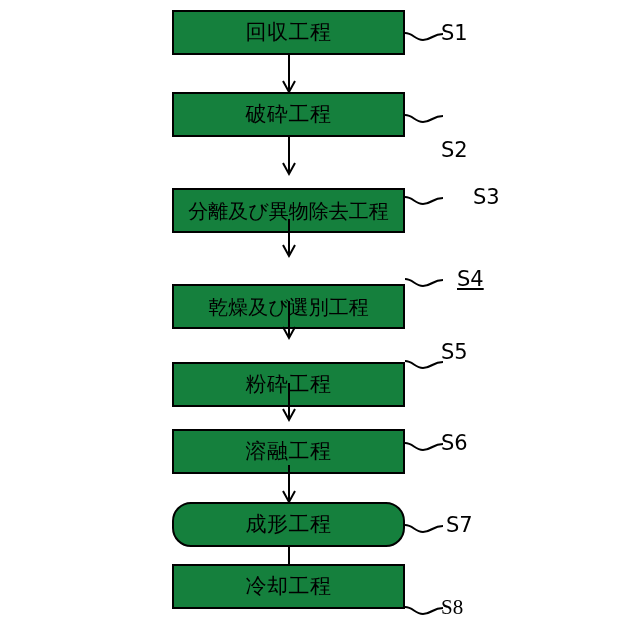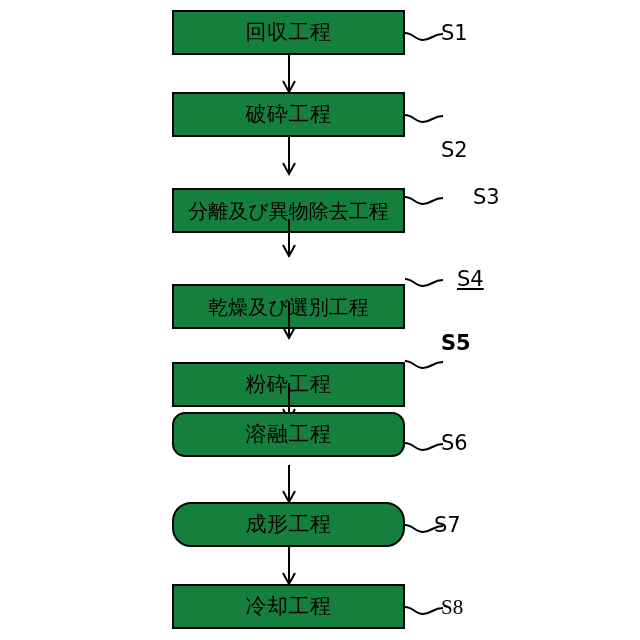--- a/index.html
+++ b/index.html
@@ -118,51 +118,51 @@
     <line x1="7" y1="0" x2="7" y2="35" stroke="#000000" stroke-width="2"></line>
     <path d="M1,26 L7,37 L13,26" fill="none" stroke="#000000" stroke-width="2"></path>
   </svg>
 
   <div class="process-step" style="top:338px;margin-top:24px;">
     <span class="step-label">粉砕工程</span>
   </div>
   <svg class="leader-svg" style="left:405px; top:338px; width:40px; height:45px;" viewBox="0 0 40 45">
     <path d="M0,23 C8,23 10,30 18,30 C26,30 28,24 38,24" fill="none" stroke="#000000" stroke-width="2"></path>
   </svg>
-  <div class="ref-label" style="left:441px; top:333px;font-weight:bold;">S5</div>
+  <div class="ref-label" style="left:441px; top:342px;">S5</div>
   <svg class="arrow-svg" style="left:282px; top:383px; width:14px; height:39px;" viewBox="0 0 14 39">
     <line x1="7" y1="0" x2="7" y2="35" stroke="#000000" stroke-width="2"></line>
     <path d="M1,26 L7,37 L13,26" fill="none" stroke="#000000" stroke-width="2"></path>
   </svg>
 
-  <div class="process-step" style="top:412px;border-radius:13px;">
+  <div class="process-step" style="top:429px;">
     <span class="step-label">溶融工程</span>
   </div>
   <svg class="leader-svg" style="left:405px; top:420px; width:40px; height:45px;" viewBox="0 0 40 45">
     <path d="M0,23 C8,23 10,30 18,30 C26,30 28,24 38,24" fill="none" stroke="#000000" stroke-width="2"></path>
   </svg>
   <div class="ref-label" style="left:441px; top:433px;text-align:center;">S6</div>
   <svg class="arrow-svg" style="left:282px; top:465px; width:14px; height:39px;" viewBox="0 0 14 39">
     <line x1="7" y1="0" x2="7" y2="35" stroke="#000000" stroke-width="2"></line>
     <path d="M1,26 L7,37 L13,26" fill="none" stroke="#000000" stroke-width="2"></path>
   </svg>
 
   <div class="process-step" style="top:502px;border-radius:19px;">
     <span class="step-label">成形工程</span>
   </div>
   <svg class="leader-svg" style="left:405px; top:502px; width:40px; height:45px;" viewBox="0 0 40 45">
     <path d="M0,23 C8,23 10,30 18,30 C26,30 28,24 38,24" fill="none" stroke="#000000" stroke-width="2"></path>
   </svg>
-  <div class="ref-label" style="left:434px; top:515px;">S7</div>
+  <div class="ref-label" style="left:446px; top:515px;">S7</div>
   <svg class="arrow-svg" style="left:282px; top:547px; width:14px; height:39px;" viewBox="0 0 14 39">
     <line x1="7" y1="0" x2="7" y2="35" stroke="#000000" stroke-width="2"></line>
     <path d="M1,26 L7,37 L13,26" fill="none" stroke="#000000" stroke-width="2"></path>
   </svg>
 
-  <div class="process-step" style="top:584px;">
+  <div class="process-step" style="top:564px;">
     <span class="step-label">冷却工程</span>
   </div>
   <svg class="leader-svg" style="left:405px; top:584px; width:40px; height:45px;" viewBox="0 0 40 45">
     <path d="M0,23 C8,23 10,30 18,30 C26,30 28,24 38,24" fill="none" stroke="#000000" stroke-width="2"></path>
   </svg>
   <div class="ref-label" style="left:441px; top:597px;font-family:Liberation Serif, serif;">S8</div>
 
 </div>
 
 </body></html>

